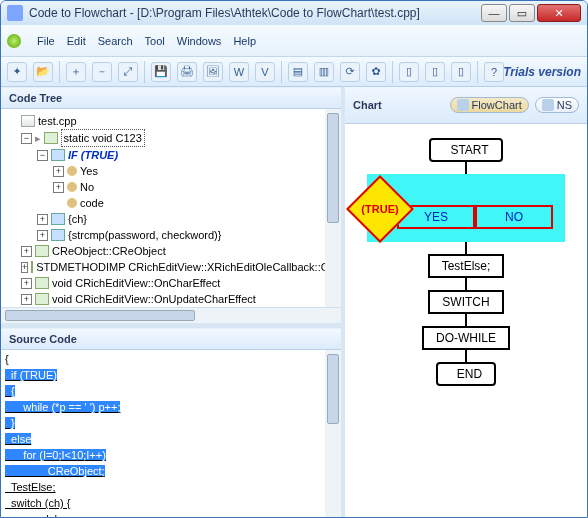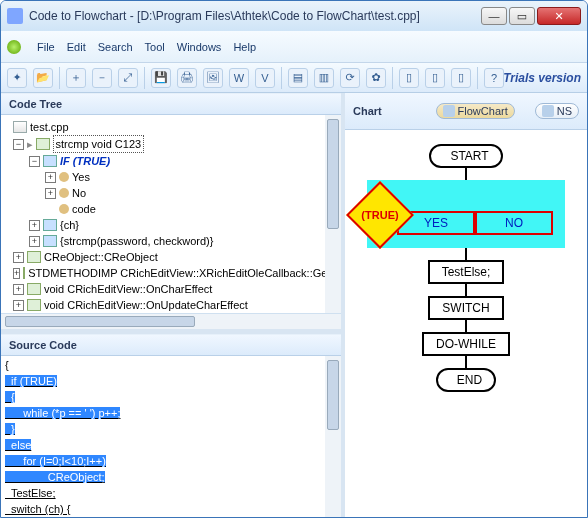--- a/index.html
+++ b/index.html
@@ -1,34 +1,34 @@
 <!DOCTYPE html>
 <html><head>
 <meta charset="utf-8">
 <style>
 * { box-sizing: border-box; margin: 0; padding: 0; font-family: "Segoe UI", Tahoma, sans-serif; font-size: 11px; }
 html, body { width: 588px; height: 518px; overflow: hidden; }
 .window { width: 588px; height: 518px; background: #fff; border: 1px solid #3a74b8; border-radius: 6px 6px 0 0; display: flex; flex-direction: column; }
-.titlebar { height: 30px; background: linear-gradient(#eaf3fb,#cfe4f7); display: flex; align-items: center; padding: 0 6px; border-radius: 5px 5px 0 0; }
+.titlebar { height: 24px; background: linear-gradient(#eaf3fb,#cfe4f7); display: flex; align-items: center; padding: 0 6px; border-radius: 5px 5px 0 0; }
 .titlebar .appicon { width: 16px; height: 16px; background: #7fa6ff; border-radius: 2px; margin-right: 6px; }
 .titlebar .title { flex: 1; color: #2a3a5a; font-size: 12px; white-space: nowrap; overflow: hidden; }
 .winbtns { display: flex; gap: 2px; }
 .winbtn { width: 26px; height: 18px; border: 1px solid #888; border-radius: 3px; background: linear-gradient(#f7f7f7,#dcdcdc); display:flex; align-items:center; justify-content:center; font-size:11px; color:#333;}
 .winbtn.close { width: 44px; background: linear-gradient(#e57373,#c62828); color:#fff; border-color:#8b1a1a;}
 .menubar { height: 32px; background: linear-gradient(#f6fbff,#e5f1fb); display: flex; align-items: center; padding: 0 6px; gap: 12px; border-bottom: 1px solid #c3d6ea; }
 .menubar .micon{ width:14px; height:14px; border-radius:50%; background: radial-gradient(#b7f06a,#5aa200); margin-right:4px;}
 .menubar span { color: #1a3a6a; cursor: default; }
 .toolbar { height: 30px; background: linear-gradient(#f4faff,#dcebfa); border-bottom: 1px solid #b6cee6; display: flex; align-items: center; padding: 0 6px; gap: 6px; position: relative;}
 .tbtn { width: 20px; height: 20px; background: #eaf2fb; border: 1px solid #b9d0e8; border-radius: 3px; display:flex; align-items:center; justify-content:center; font-size:11px; color:#355f92;}
 .tsep { width:1px; height:22px; background:#b9d0e8; }
 .trial { position:absolute; right:6px; font-style: italic; font-weight: bold; color:#2b4fa0; font-size:12px;}
 .body { flex:1; display:flex; min-height:0; }
 .leftcol { width: 344px; display:flex; flex-direction:column; border-right: 4px solid #d8e5f2; }
 .panel-head { height: 22px; background: linear-gradient(#f0f7ff,#dcebfb); border-bottom:1px solid #b9d0e8; border-top:1px solid #e6f0fa; display:flex; align-items:center; padding:0 8px; font-weight:bold; color:#2a3a5a;}
-.tree { flex: 0 0 198px; overflow:auto; padding:4px 4px 4px 10px; position:relative;}
+.tree { flex: 0 0 198px; overflow:auto; padding:4px 4px 4px 18px; position:relative;}
 .tree ul { list-style:none; padding-left:16px;}
 .tree > ul { padding-left:2px;}
 .tree li { line-height:16px; white-space:nowrap; display:flex; align-items:center; gap:3px;}
 .tree .tw { width:11px; height:11px; border:1px solid #7a7a7a; background:#fff; display:inline-flex; align-items:center; justify-content:center; font-size:9px; line-height:9px; color:#333; cursor:default;}
 .tree .ico { width:14px; height:12px; display:inline-block;}
 .ico.file{ background:linear-gradient(#fff,#e6e6e6); border:1px solid #9aa;}
 .ico.fn{ border:1px solid #8a6; background:#dff0d8;}
 .ico.if{ background:#c7e0ff; border:1px solid #6a9;}
 .ico.dot{ width:10px; height:10px; border-radius:50%; background:#e0c080; }
 .tree .lbl{ color:#000;}
@@ -37,29 +37,29 @@
 .tree-scroll-v .thumb{position:absolute; left:2px; right:2px; top:4px; height:110px; background:#c7d6e8; border:1px solid #9ab; border-radius:2px;}
 .tree-scroll-h{height:16px; background:#eef3f8; border-top:1px solid #cfe0f0; position:relative;}
 .tree-scroll-h .thumb{position:absolute; top:2px; bottom:2px; left:4px; width:190px; background:#c7d6e8; border:1px solid #9ab; border-radius:2px;}
 .splitter-h{ height:5px; background:#d8e5f2; cursor:row-resize;}
 .src { flex:1; position:relative; overflow:hidden; background:#fff;text-decoration:underline;}
 .src-inner{ font-family: Consolas, "Courier New", monospace; font-size:12px; line-height:15px; padding:2px 4px; white-space:pre;}
 .src-sel{ background:#2f87ff; color:#fff;}
 .src-scroll-v{position:absolute; right:0; top:0; bottom:0; width:16px; background:#eef3f8;}
 .src-scroll-v .thumb{position:absolute; left:2px; right:2px; top:4px; height:70px; background:#c7d6e8; border:1px solid #9ab; border-radius:2px;}
 .rightcol{ flex:1; display:flex; flex-direction:column;}
-.chart-head{ height:22px; background:linear-gradient(#f0f7ff,#dcebfb); border-bottom:1px solid #b9d0e8; display:flex; align-items:center; padding:18px 8px; gap:20px;}
+.chart-head{ height:22px; background:linear-gradient(#f0f7ff,#dcebfb); border-bottom:1px solid #b9d0e8; display:flex; align-items:center; padding:18px 8px; gap:6px;}
 .chart-head .title{ font-weight:bold; color:#2a3a5a; flex:1;}
 .chip{ border:1px solid #9fb9d6; background:linear-gradient(#fefefe,#e7eff8); border-radius:8px; padding:1px 6px; display:flex; align-items:center; gap:3px; color:#2a3a5a;}
 .chip.active{ background:linear-gradient(#f5e9c7,#ecd99d);}
 .chip .ci{ width:12px;height:12px; background:#b8d0ea; border-radius:2px;}
 .chart-body{ flex:1; overflow:auto; background:#fff; display:flex; justify-content:center; padding-top:14px;}
 .flow{ width:206px; display:flex; flex-direction:column; align-items:center;}
 .node{ border:2px solid #000; padding:3px 12px; font-size:12px; background:#fff; text-align:center;}
-.node.cap{ border-radius:12px;padding-left:19px;}
+.node.cap{ border-radius:4px;padding-left:19px;}
 .conn{ width:2px; height:12px; background:#000;}
 .decision-wrap{ width:198px; background:#41f6f6; padding:10px 4px 8px; display:flex; flex-direction:row; align-items:center;}
 .diamond{ width:70px; height:50px; position:relative;}
 .diamond .d{ position:absolute; left:50%; top:50%; width:48px; height:48px; transform:translate(-50%,-50%) rotate(45deg); background:#ffe600; border:2px solid #d00;}
 .diamond .t{ position:absolute; inset:0; display:flex; align-items:center; justify-content:center; color:#d00; font-weight:bold; font-size:11px;}
 .branch-row{ width:100%; display:flex; justify-content:space-between; margin-top:16px; padding:0 8px;}
 .branch{ width:78px; border:2px solid #d00; background:#41f6f6; color:#0020c0; text-align:center; padding:3px 0; font-size:12px;}
 </style>
 </head>
 <body>
@@ -120,21 +120,21 @@
           <li>
               <span class="ico file"></span>
               <span class="lbl">test.cpp</span>
             </li>
         </ul>
         <ul>
           <li>
               <span class="tw">−</span>
               <span style="color:#888">▸</span>
               <span class="ico fn"></span>
-              <span class="lbl boxed">strcmp void C123</span>
+              <span class="lbl boxed">static void C123</span>
             </li>
           <ul>
             <li>
                 <span class="tw">−</span>
                 <span class="ico if"></span>
                 <b class="lbl" style="color:#0030c0;font-style:italic">IF  (TRUE)</b>
               </li>
             <ul>
               <li>
                   <span class="tw">+</span>

